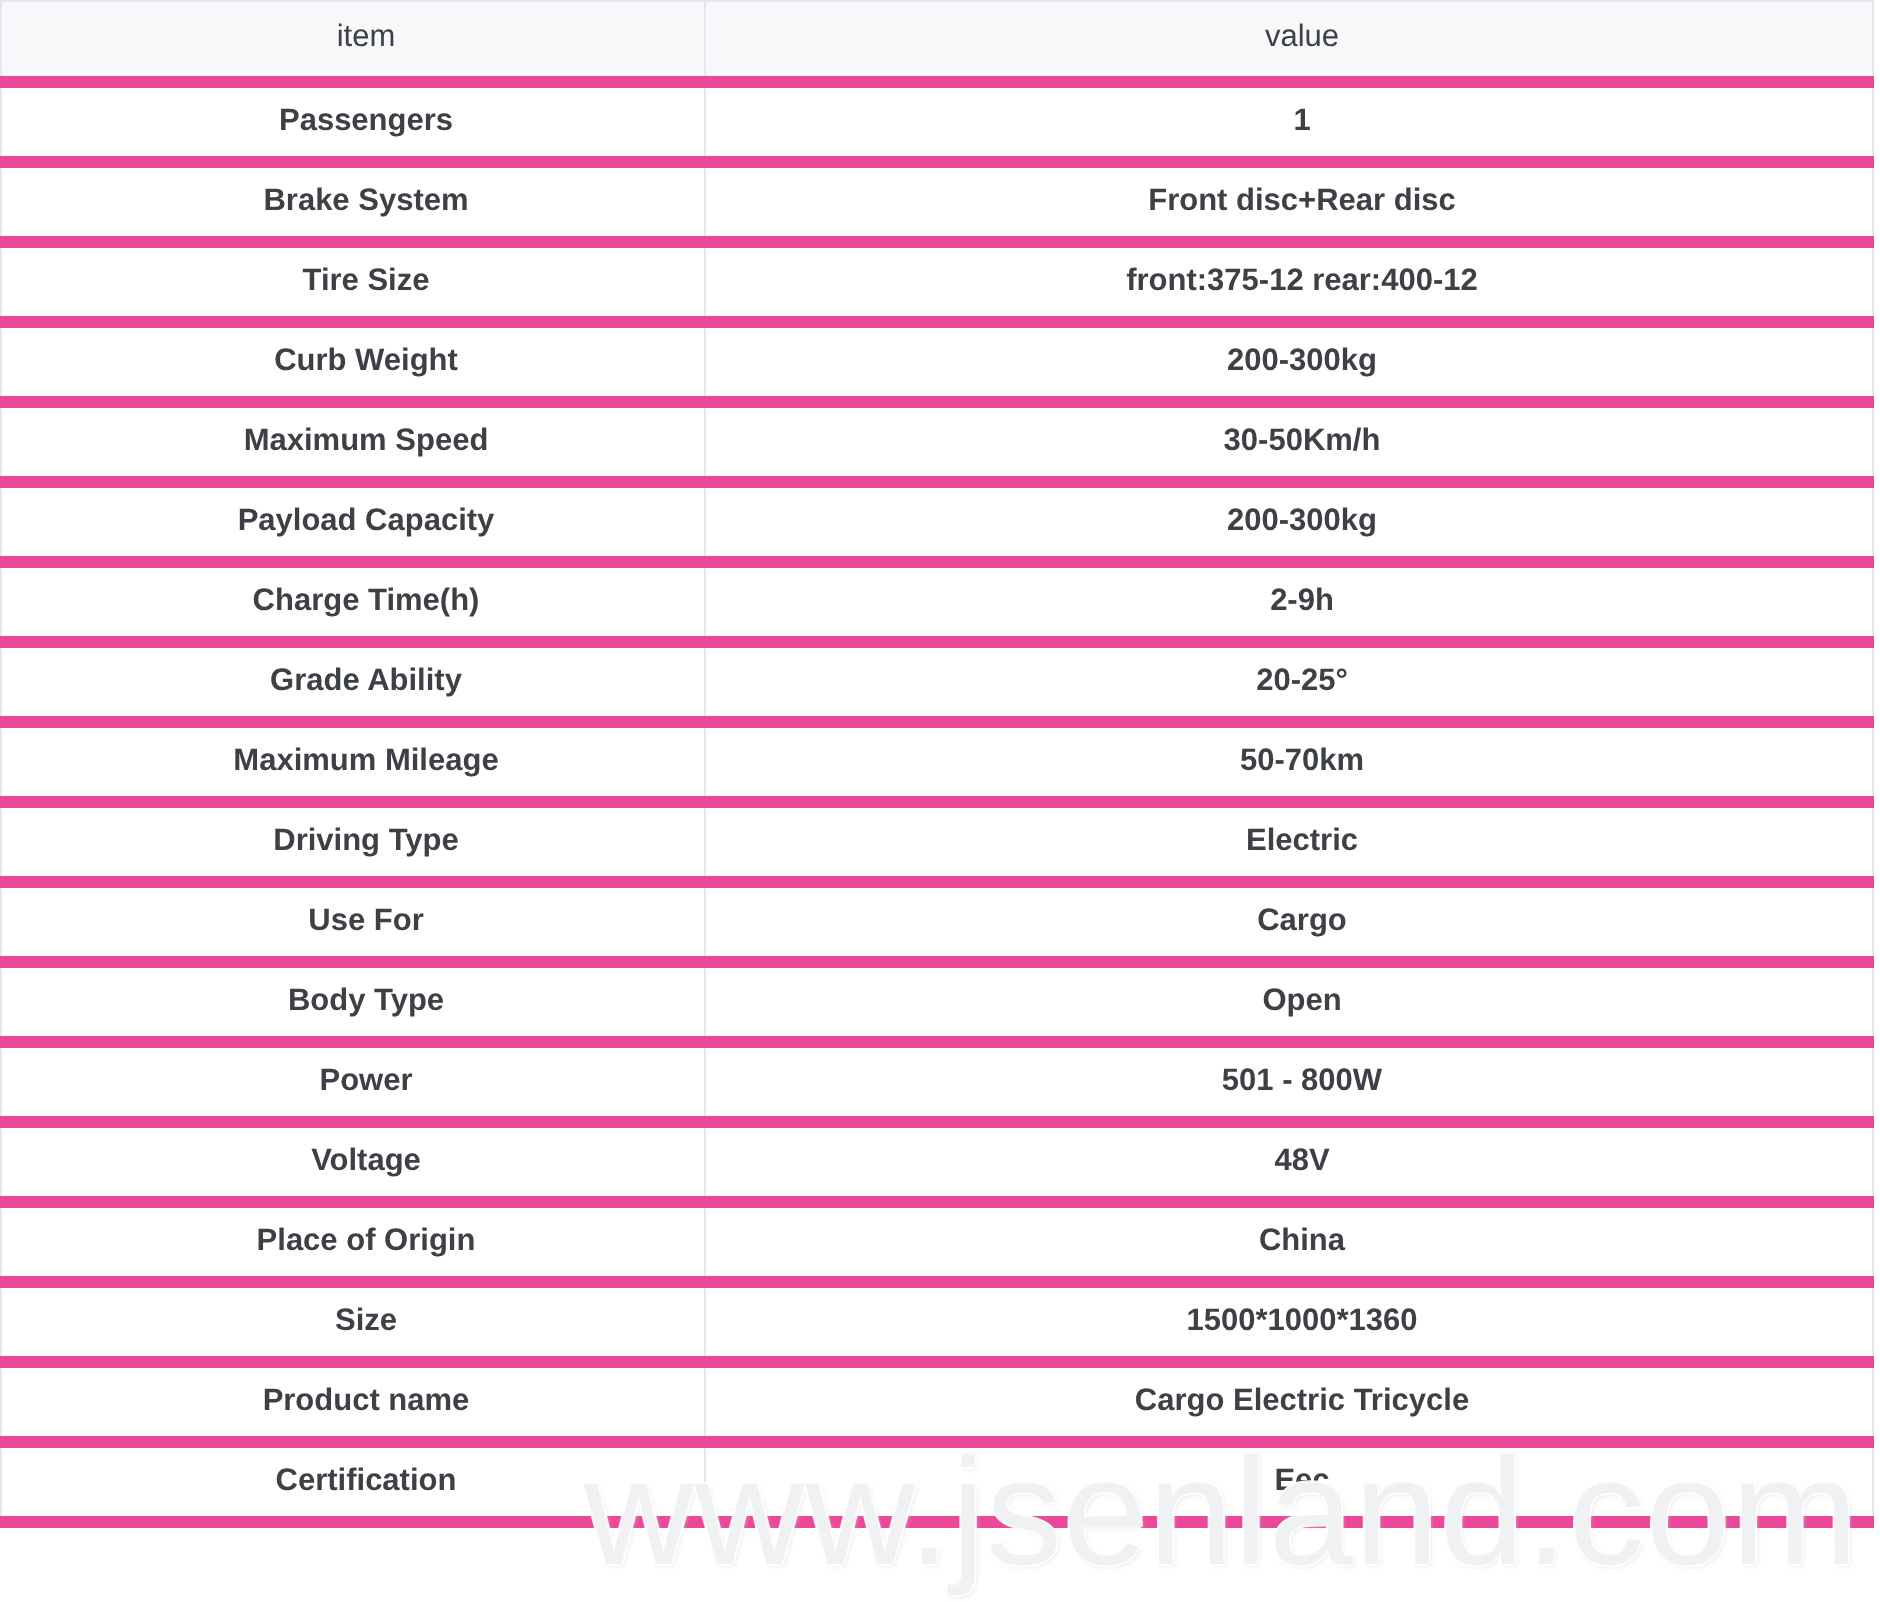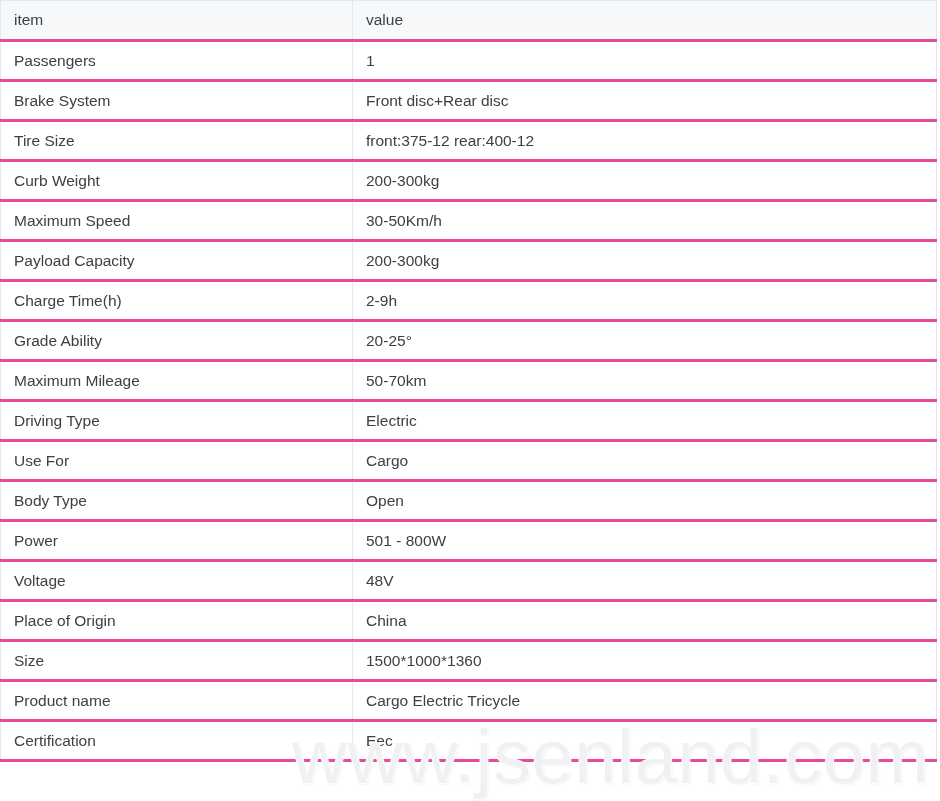--- a/index.html
+++ b/index.html
@@ -35,40 +35,41 @@
   }
 
   table.spec-table col.col-item { width: 352px; }
   table.spec-table col.col-value { width: 584px; }
 
   table.spec-table th,
   table.spec-table td {
     height: 40px;
     box-sizing: border-box;
     padding: 0 0 0 13px;
-    text-align: left;
+    text-align: center;
     vertical-align: middle;
     font-size: 15.5px;
     font-weight: 400;
     line-height: 20px;
     color: #3d4145;
     border-right: 1px solid #e4e7ed;
-    border-bottom: 3px solid #ec4899;
+    border-bottom: 6px solid #ec4899;
     white-space: nowrap;
     overflow: hidden;
   }
 
   table.spec-table thead th {
     background: #f7f8fa;
     color: #3d4145;
     font-weight: 400;
   }
 
   table.spec-table tbody td {
     background: #ffffff;
+    font-weight: bold;
   }
 
   
   #watermark {
     position: absolute;
     left: 292px;
     top: 714px;
     width: 680px;
     height: 86px;
     pointer-events: none;

